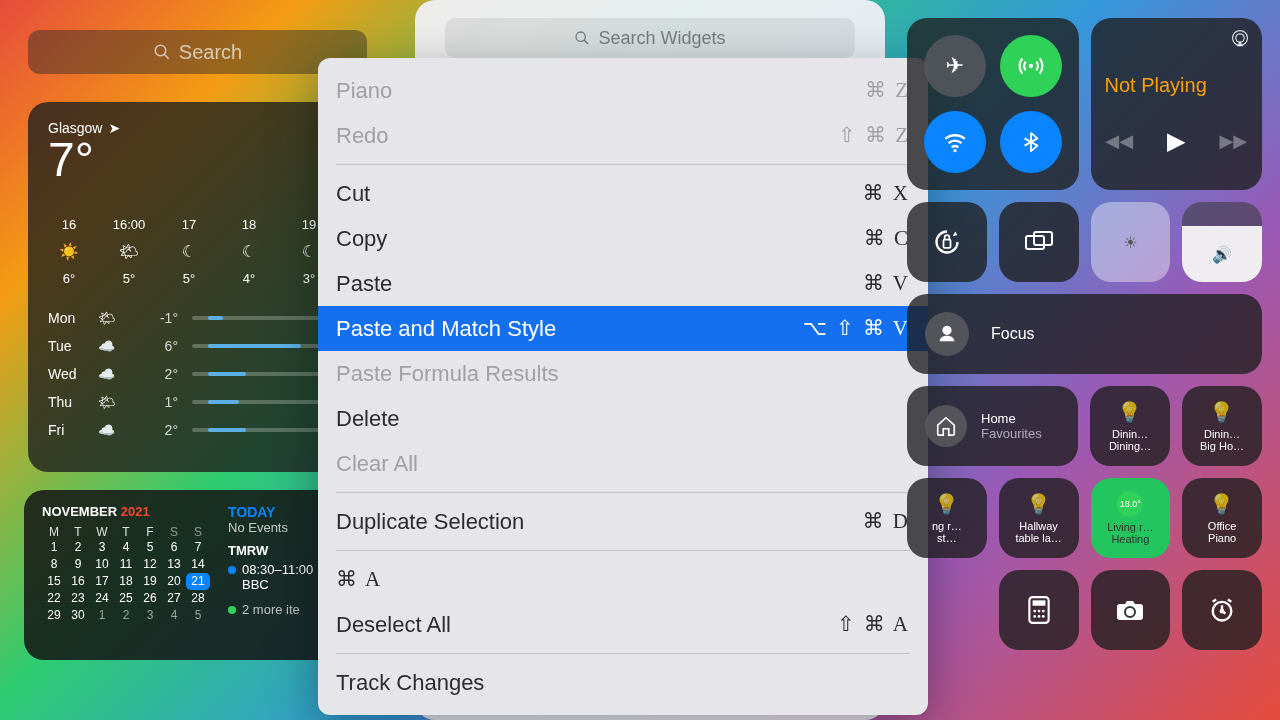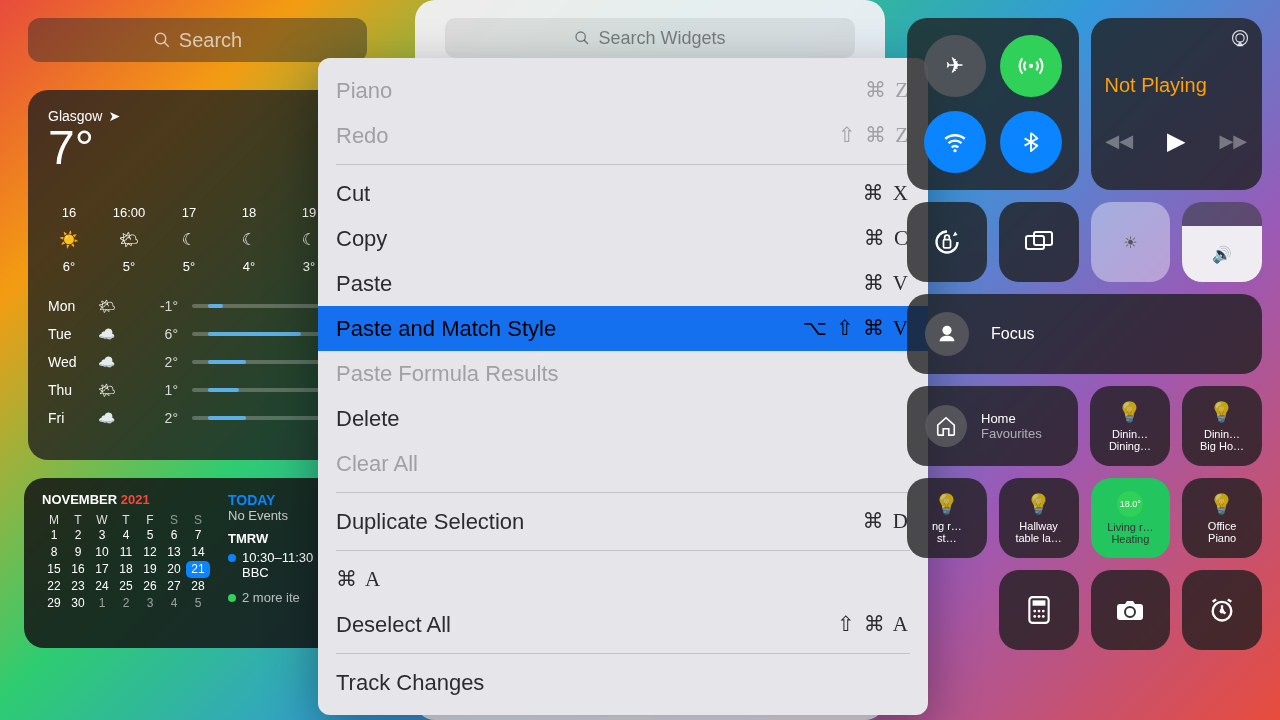--- a/index.html
+++ b/index.html
@@ -1,19 +1,19 @@
 <!DOCTYPE html>
 <html><head>
 <meta charset="utf-8">
 <style>
 * { margin: 0; padding: 0; box-sizing: border-box; font-family: -apple-system, BlinkMacSystemFont, "SF Pro Display", "Helvetica Neue", sans-serif; }
 body { width: 1280px; height: 720px; overflow: hidden; position: relative; background: linear-gradient(135deg, #e74c3c 0%, #f39c12 15%, #2ecc71 35%, #3498db 55%, #9b59b6 75%, #e74c3c 100%); }
 
 
-.left-panel { position: absolute; left: 0; top: 0; width: 395px; height: 604px; }
+.left-panel { position: absolute; left: 0; top: 12px; width: 395px; height: 604px; }
 .search-left { margin: 18px 28px 0 28px; height: 44px; background: rgba(40,40,40,0.45); border-radius: 12px; display: flex; align-items: center; justify-content: center; gap: 8px; color: rgba(255,255,255,0.65); font-size: 20px; }
 .search-left svg { width: 18px; height: 18px; }
 
 .weather-widget { margin: 28px 28px 0 28px; height: 370px; background: linear-gradient(180deg, rgba(100,120,160,0.85) 0%, rgba(70,90,130,0.85) 100%); border-radius: 20px; padding: 18px 20px; color: #fff; position: relative; overflow: hidden; }
 .weather-location { font-size: 14px; display: flex; gap: 6px; align-items: center; }
 .weather-temp { font-size: 48px; font-weight: 300; margin-top: -4px; }
 .hourly-row { display: flex; gap: 18px; margin-top: 30px; }
 .hourly-item { display: flex; flex-direction: column; align-items: center; font-size: 13px; gap: 10px; width: 42px; }
 .hourly-item .ico { font-size: 16px; }
 .daily-list { margin-top: 18px; }
@@ -46,21 +46,21 @@
 .cal-events .more .dot { background: #30d158; }
 
 
 .center-panel { position: absolute; left: 415px; top: 0; width: 470px; height: 720px; background: rgba(240,240,245,0.95); border-radius: 20px; overflow: hidden; }
 .search-widgets { margin: 18px 30px 0 30px; height: 40px; background: rgba(0,0,0,0.07); border-radius: 10px; display: flex; align-items: center; justify-content: center; gap: 8px; color: rgba(0,0,0,0.45); font-size: 18px; }
 .search-widgets svg { width: 16px; height: 16px; }
 
 .context-menu { position: absolute; left: 318px; top: 58px; width: 610px; background: #e5e5ea; border-radius: 12px; box-shadow: 0 15px 50px rgba(0,0,0,0.35); padding: 10px 0; font-size: 22px; }
 .menu-item { display: flex; align-items: center; padding: 8px 18px; height: 45px; color: #2c2c2e; }
 .menu-item.disabled { color: #a0a0a5; }
-.menu-item.highlighted { background: #1570ef; color: #000000; }
+.menu-item.highlighted { background: #1570ef; color: #ffffff; }
 .menu-item .label { flex: 1; }
 .menu-item .shortcut { font-size: 21px; letter-spacing: 2px; font-family: -apple-system; }
 .menu-sep { height: 1px; background: rgba(0,0,0,0.15); margin: 6px 18px; }
 
 
 .right-panel { position: absolute; right: 18px; top: 18px; width: 355px; display: flex; flex-direction: column; gap: 12px; }
 .cc-row { display: flex; gap: 12px; }
 .cc-tile { background: rgba(30,30,30,0.78); border-radius: 20px; position: relative; overflow: hidden; }
 .cc-toggles { width: 172px; height: 172px; display: flex; flex-wrap: wrap; align-content: center; justify-content: center; gap: 14px; padding: 16px; }
 .cc-toggle { width: 62px; height: 62px; border-radius: 31px; background: rgba(90,90,95,0.8); display: flex; align-items: center; justify-content: center; }
@@ -231,21 +231,21 @@
           <span class="dim">4</span>
           <span class="dim">5</span>
         </div>
     </div>
     <div class="cal-events">
       <div><span class="today-lbl">TODAY</span><span class="tmp">7°</span></div>
       <div class="no-ev">No Events</div>
       <div class="tmrw"><span>TMRW</span><span class="tmp">8°</span></div>
       <div class="ev">
           <span class="dot"></span>
-          <span>10:30–11:30</span>
+          <span>08:30–11:00</span>
         </div>
       <div style="margin-left:14px">BBC</div>
       <div class="more">
           <span class="dot"></span>
           <span>2 more ite</span>
         </div>
     </div>
   </div>
 </div>
 

